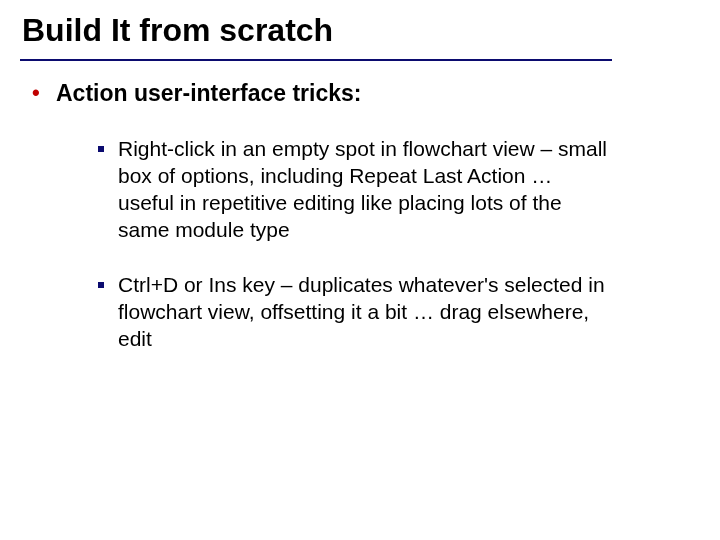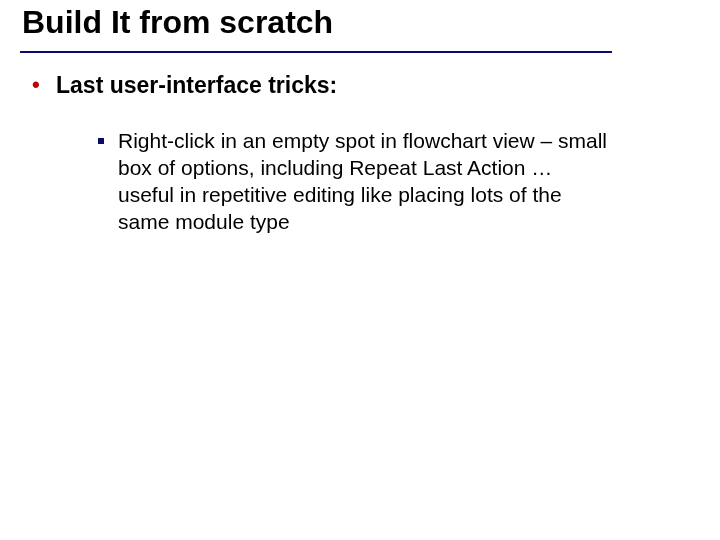--- a/index.html
+++ b/index.html
@@ -8,21 +8,21 @@
     width: 720px;
     height: 540px;
     background: #ffffff;
     font-family: Arial, Helvetica, sans-serif;
     color: #000000;
   }
   .slide {
     box-sizing: border-box;
     width: 640px;
     height: 540px;
-    padding: 4px 28px 20px 20px;
+    padding: 12px 28px 20px 20px;
     position: relative;
     border-radius: 21px;
   }
   .title {
     font-size: 32px;
     font-weight: bold;
     letter-spacing: 0px;
     margin: 0 0 10px 2px;
   }
   .rule {
@@ -79,22 +79,25 @@
 </head>
 <body>
 
 <div class="slide">
 
   <h1 class="title">Build It from scratch</h1>
   <hr class="rule">
 
   <ul class="level1">
     <li>
-      <span>Last user-interface tricks:</span>
+      <span>Action user-interface tricks:</span>
       <ul class="level2">
         <li>
           <span>Right-click in an empty spot in flowchart view – small box of options, including Repeat Last Action … useful in repetitive editing like placing lots of the same module type</span>
+        </li>
+        <li>
+          <span>Ctrl+D or Ins key – duplicates whatever's selected in flowchart view, offsetting it a bit … drag elsewhere, edit</span>
         </li>
       </ul>
     </li>
   </ul>
 
 </div>
 
 </body></html>

